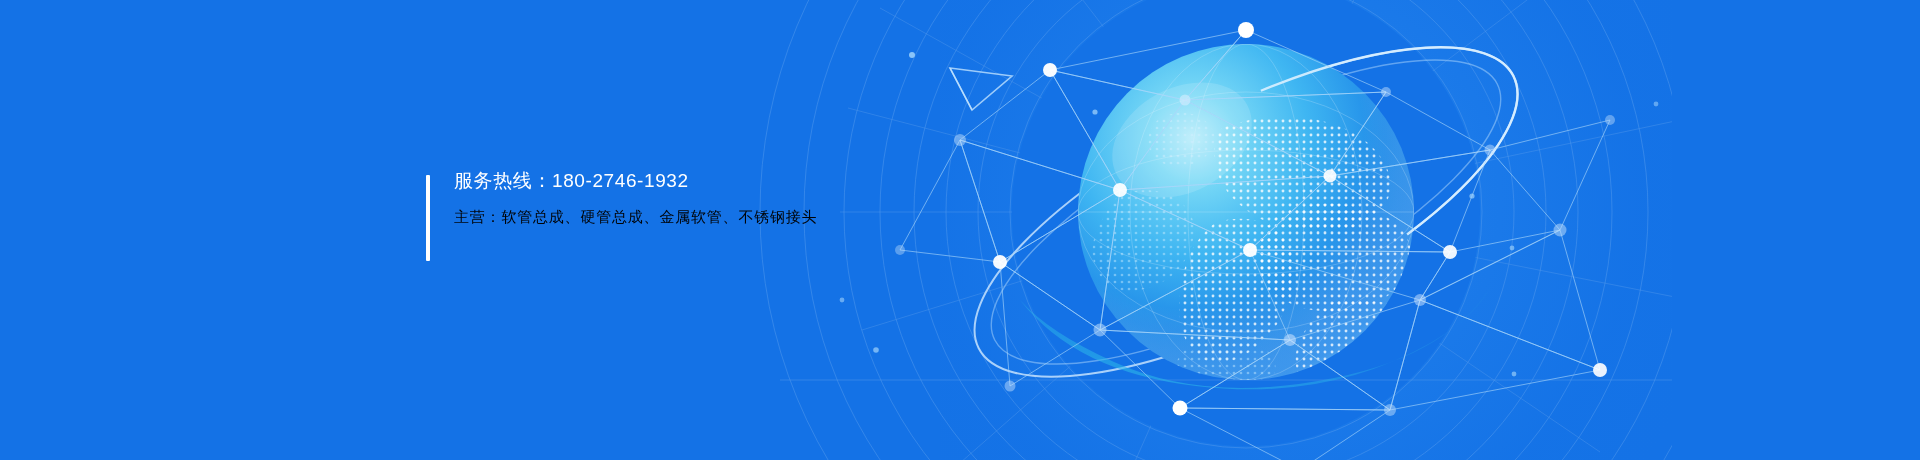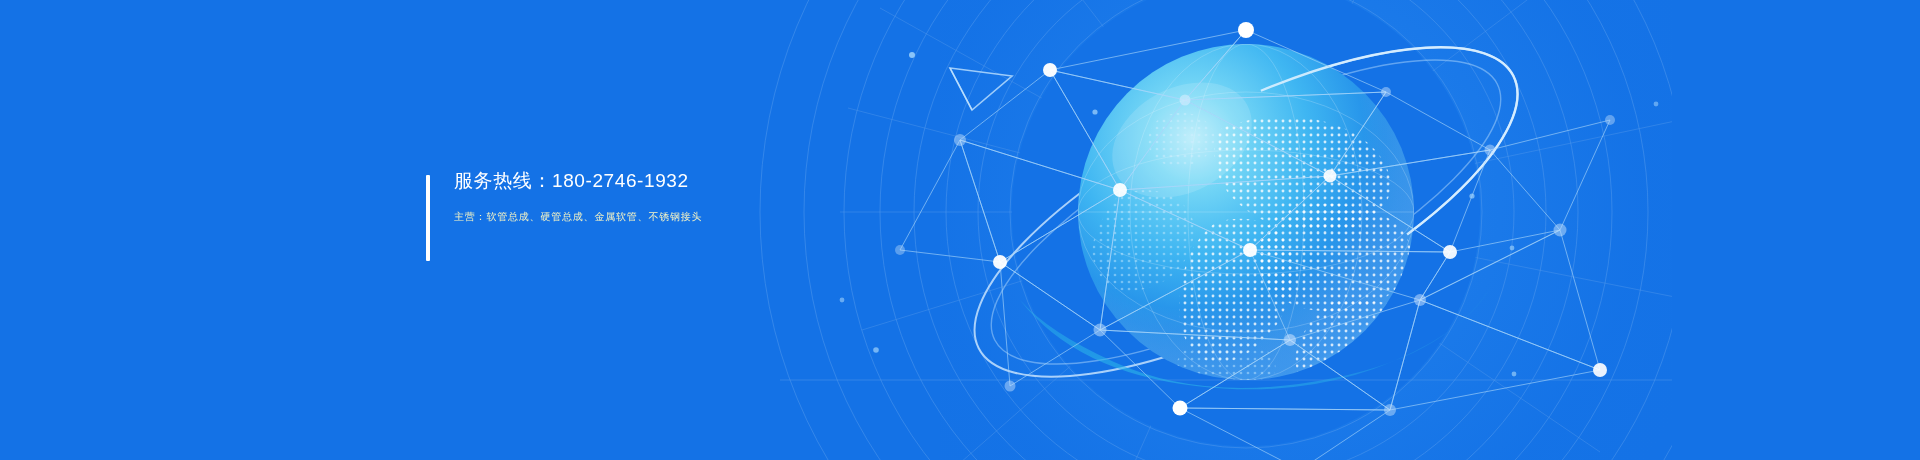--- a/index.html
+++ b/index.html
@@ -40,21 +40,21 @@
     color:#ffffff;font-size:19px;line-height:26px;
     letter-spacing:0.6px;font-weight:400;white-space:nowrap;
     margin:0 0 6px 0;
   }
   #headline{
     color:#ffffff;font-size:44px;line-height:52px;
     letter-spacing:5px;font-weight:400;white-space:nowrap;
     margin:0;
   }
   #subtitle{
-    color:#fef9c3;font-size:10px;line-height:22px;
+    color:#000000;font-size:15px;line-height:22px;
     letter-spacing:0.8px;font-weight:400;white-space:nowrap;
     margin:12px 0 0 0;opacity:0.97;
   }
 </style>
 </head>
 <body>
 
 <div id="banner">
 
   <div class="art">

